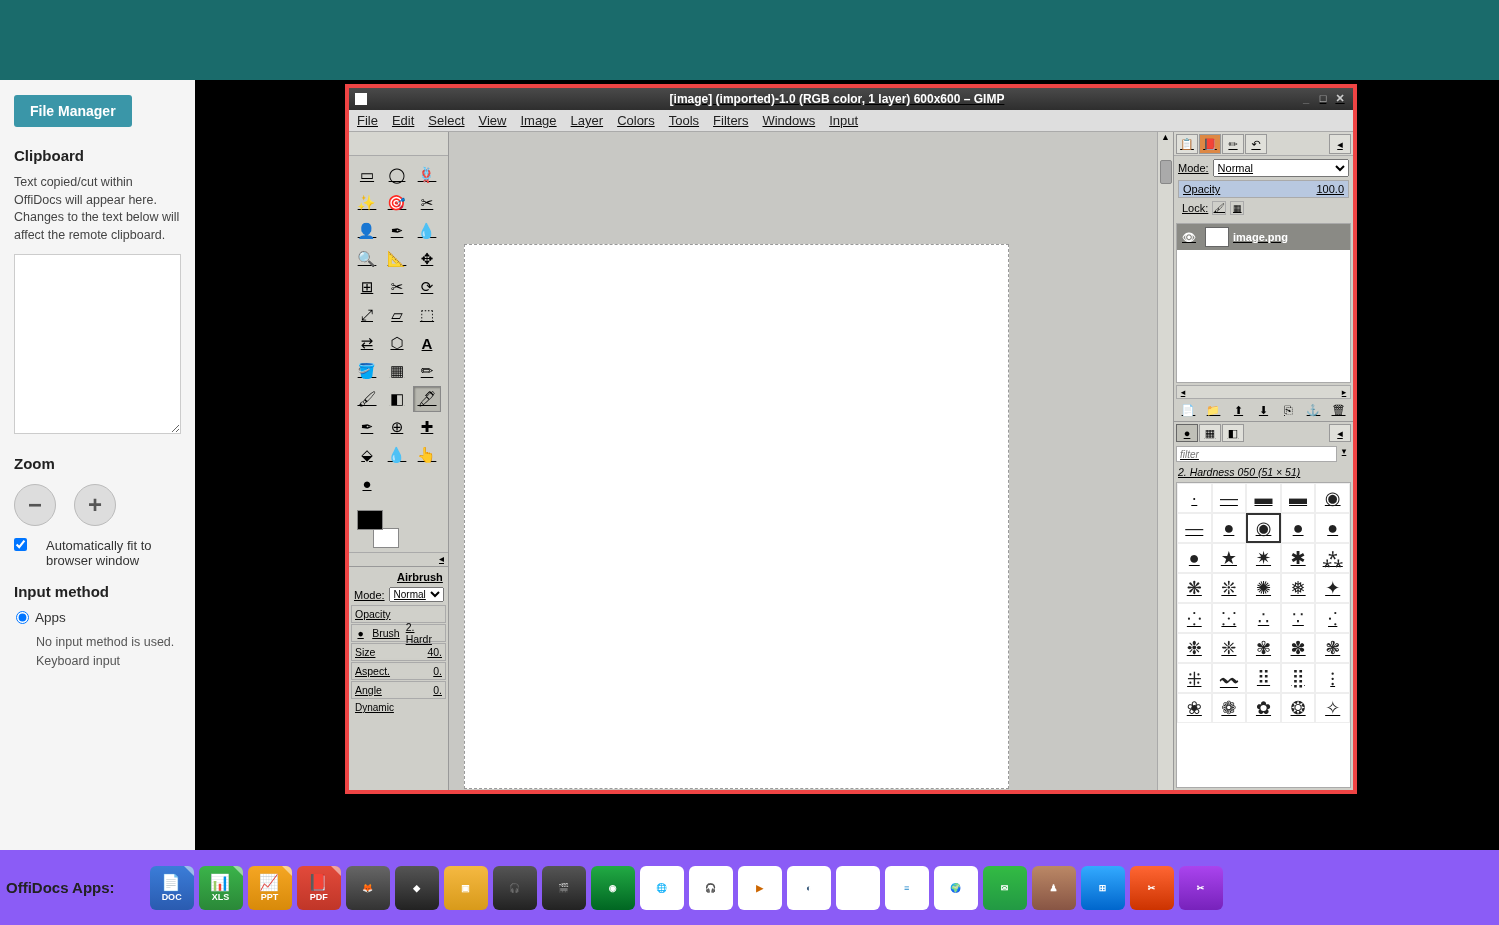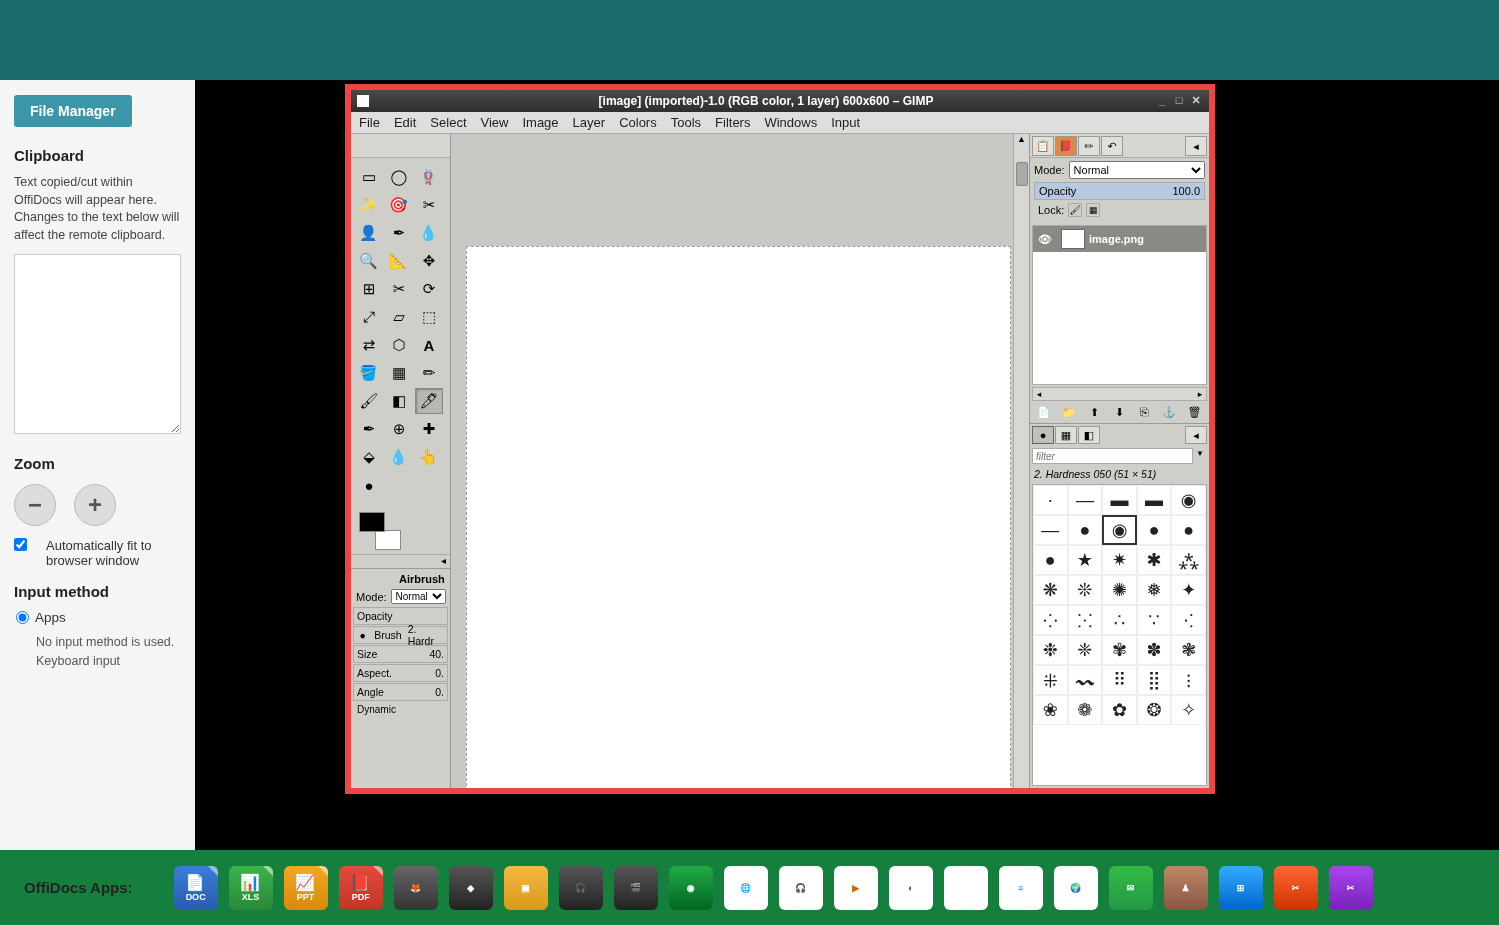--- a/index.html
+++ b/index.html
@@ -19,21 +19,21 @@
 .zoom-controls { display: flex; gap: 18px; margin: 12px 0; }
 .zoom-btn { width: 42px; height: 42px; border-radius: 50%; background: #ddd; border: 1px solid #bbb; font-size: 24px; font-weight: bold; color: #555; cursor: pointer; display:flex; align-items:center; justify-content:center;}
 .checkbox-row { display: flex; align-items: flex-start; gap: 19px; margin-bottom: 15px; font-size: 13px; }
 .radio-row { display: flex; align-items: center; gap: 6px; margin: 8px 0 8px 2px; font-size: 13.5px; }
 .input-note { font-size: 12.5px; color: #555; margin-left: 22px; line-height: 1.5; }
 
 
 .desktop { flex: 1; background: #000; position: relative; }
 
 
-.gimp-window { position: absolute; left: 150px; top: 4px; width: 870px; height: 710px; background: #c8c8c4; border: 6px solid #ef4444; display: flex; flex-direction: column; }
+.gimp-window { position: absolute; left: 150px; top: 4px; width: 1012px; height: 710px; background: #c8c8c4; border: 4px solid #ef4444; display: flex; flex-direction: column; text-decoration: underline; }
 .titlebar { height: 22px; background: linear-gradient(#4a4a4a,#2e2e2e); color: #fff; font-size: 12px; font-weight: bold; display: flex; align-items: center; padding: 0 6px; }
 .title-icon { width: 12px; height: 12px; background: #fff; margin-right: 8px; }
 .title-text { flex: 1; text-align: center; }
 .win-controls { display: flex; gap: 3px; }
 .win-btn { width: 14px; height: 14px; color: #ccc; font-size: 11px; text-align: center; line-height: 13px; cursor: pointer; }
 
 .menubar { height: 22px; background: #dedede; display: flex; align-items: center; padding: 0 8px; gap: 14px; font-size: 13px; color: #222; border-bottom: 1px solid #aaa; }
 .menubar span { cursor: pointer; }
 
 .gimp-body { flex: 1; display: flex; min-height: 0; }
@@ -88,21 +88,21 @@
 .brush-tab { width: 22px; height: 18px; border: 1px solid #999; background: #e0e0da; display:flex; align-items:center; justify-content:center; cursor:pointer;}
 .brush-tab.active { background: #c0c0b8; border-color:#666;}
 .filter-row { display: flex; padding: 2px; }
 .filter-row input { flex: 1; font-size: 10px; font-style: italic; height: 16px; padding: 0 3px; border: 1px solid #aaa; }
 .brush-label { font-size: 10.5px; font-style: italic; padding: 2px 4px; }
 .brush-grid { flex: 1; background: #fff; border: 1px solid #aaa; margin: 2px; display: grid; grid-template-columns: repeat(5, 1fr); grid-auto-rows: 30px; overflow: hidden; }
 .brush-cell { border: 1px solid #eee; display: flex; align-items: center; justify-content: center; font-size: 18px; color: #222; }
 .brush-cell.sel { border: 2px solid #333; }
 
 
-.app-bar { position: absolute; bottom: 0; left: 0; right: 0; height: 75px; background: #15803d; display: flex; align-items: center; padding: 0 24px; gap: 11px; }
+.app-bar { position: absolute; bottom: 0; left: 0; right: 0; height: 75px; background: #8b5cf6; display: flex; align-items: center; padding: 0 6px; gap: 5px; }
 .app-bar-label { font-size: 15px; font-weight: bold; color: #222; margin-right: 30px; }
 .app-icon { width: 44px; height: 44px; border-radius: 6px; display: flex; flex-direction: column; align-items: center; justify-content: center; font-size: 9px; font-weight: bold; color: #fff; cursor: pointer; position: relative; overflow: hidden; }
 .app-icon .fold { position: absolute; top: 0; right: 0; width: 0; height: 0; border-left: 10px solid transparent; border-top: 10px solid rgba(255,255,255,0.5); }
 .doc-icon { background: linear-gradient(#3b7dd8,#2a5bb0); }
 .xls-icon { background: linear-gradient(#3bb44a,#2a8838); }
 .ppt-icon { background: linear-gradient(#f5a623,#d88a0a); }
 .pdf-icon { background: linear-gradient(#e24a3b,#c03628); }
 .gray-icon { background: linear-gradient(#555,#222); }
 .generic-icon { background: linear-gradient(#666,#333); border-radius: 6px; }
 </style>

